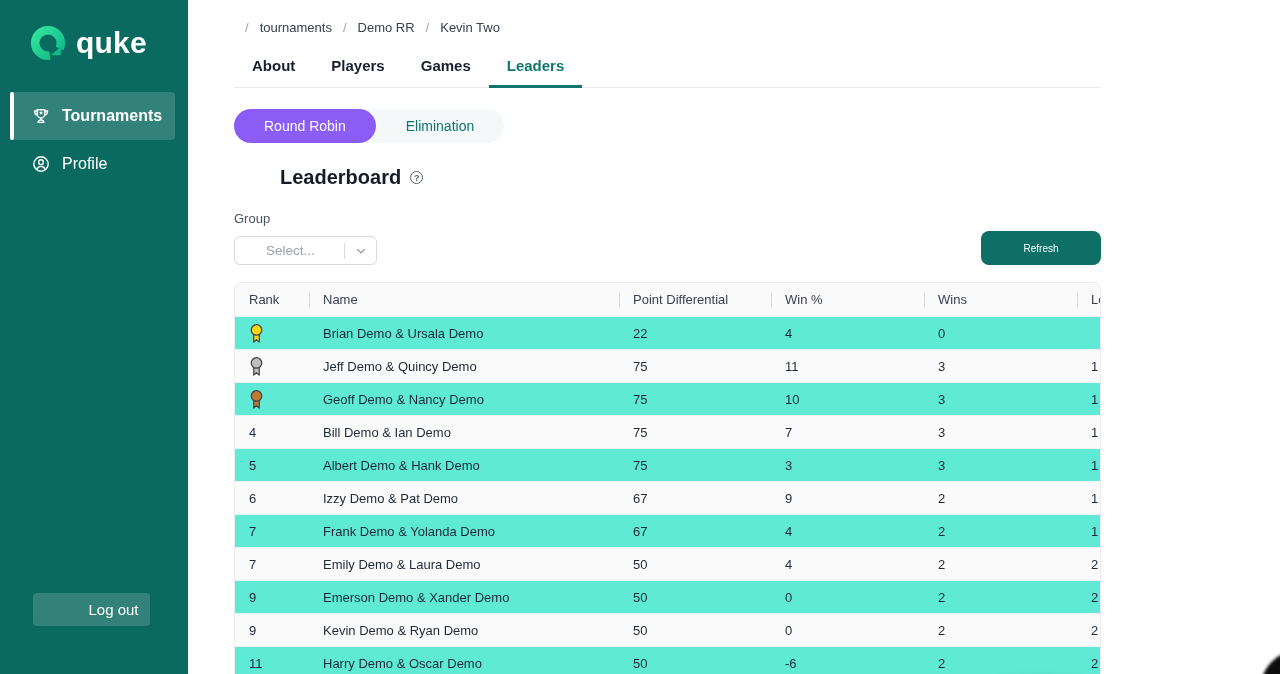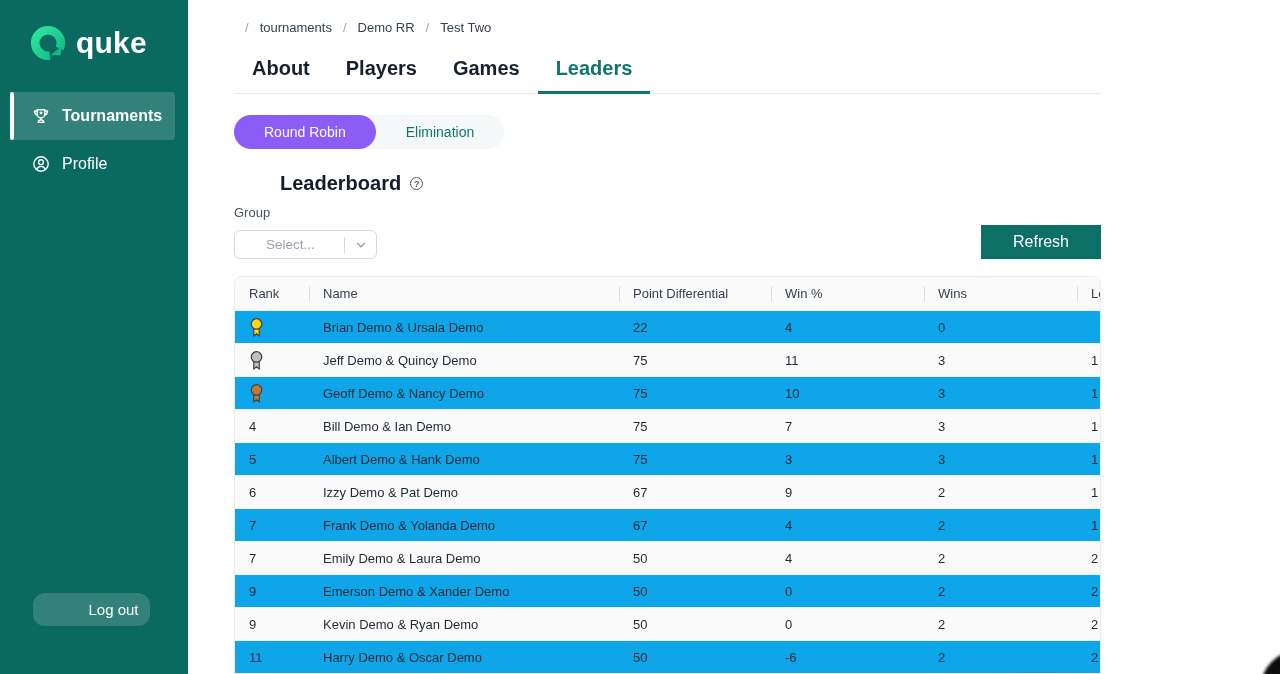--- a/index.html
+++ b/index.html
@@ -25,79 +25,79 @@
     font-size:16px; font-weight:500; color:#fff; cursor:pointer; position:relative;
   }
   .nav-item.active { background:rgba(255,255,255,.16); font-weight:600; }
   .nav-item.active::before {
     content:''; position:absolute; left:0; top:0; bottom:0; width:4px;
     background:#fff; border-radius:3px;
   }
   .nav-icon { width:20px; height:20px; display:flex; align-items:center; justify-content:center; }
   .logout {
     position:absolute; left:33px; bottom:48px; width:117px; height:33px;
-    background:rgba(255,255,255,.16); color:#fff; border:none; border-radius:12px;
+    background:rgba(255,255,255,.16); color:#fff; border:none; border-radius:4px;
     font-family:inherit; font-size:15px; cursor:pointer;padding-left:44px;
   }
 
   
   .main { flex:1; padding:0 47px 0 46px; min-width:0; }
 
   .breadcrumb { padding-top:20px; display:flex; align-items:center; gap:11px; font-size:13px; padding-left:11px; }
   .bc-sep { color:#9ca3af; }
   .bc-item { color:#374151; cursor:pointer; }
 
   .tabs { margin-top:14px; display:flex; border-bottom:1px solid #e7e9ec; }
   .tab {
-    padding:8px 18px 11px; font-size:20px; font-weight:700; color:#16202e;
+    padding:8px 18px 11px; font-size:15px; font-weight:700; color:#16202e;
     border-bottom:3px solid transparent; margin-bottom:-1px; cursor:pointer;
   }
   .tab.active { color:#0f766e; border-bottom-color:#0f766e; }
 
   .toggle-group { margin-top:21px; display:inline-flex; background:#f5f8f8; border-radius:17px; }
   .pill {
     height:34px; padding:0 30px; display:flex; align-items:center; justify-content:center;
     font-size:14px; color:#0f766e; cursor:pointer; border-radius:17px; white-space:nowrap;
   }
   .pill-active { background:#8b5cf6; color:#fff; font-weight:500; }
 
   .page-title-row { margin-top:22px; display:flex; align-items:center; gap:9px;margin-left:46px; }
   .page-title { font-size:20px; font-weight:700; color:#141c28; line-height:24px; }
   .help-icon {
     width:13px; height:13px; border:1.2px solid #545d6a; border-radius:50%;
     font-size:9px; font-weight:700; color:#545d6a; display:flex; align-items:center;
     justify-content:center; margin-top:1px; cursor:pointer;
   }
 
-  .group-label { margin-top:10px; font-size:13px; color:#4a5361; }
+  .group-label { margin-top:22px; font-size:13px; color:#4a5361; }
   .controls-row { margin-top:5px; display:flex; justify-content:space-between; align-items:flex-end; }
   .select-box {
     width:143px; height:29px; border:1px solid #d9d9d9; border-radius:6px;
     display:flex; align-items:center; background:#fff; cursor:pointer;padding-left:20px;
   }
   .select-value { flex:1; padding-left:11px; font-size:13.5px; color:#9aa1ab; }
   .select-divider { width:1px; height:16px; background:#d9d9d9; }
   .select-caret { width:31px; display:flex; align-items:center; justify-content:center; }
   .refresh-btn {
-    width:120px; height:34px; background:#0e6f66; color:#fff; border:none; border-radius:0;
-    font-family:inherit; font-size:16px; font-weight:500; cursor:pointer;
+    width:120px; height:34px; background:#0e6f66; color:#fff; border:none; border-radius:8px;
+    font-family:inherit; font-size:10px; font-weight:500; cursor:pointer;
   }
 
   
   .table { margin-top:17px; border:1px solid #ececec; border-bottom:none; border-radius:8px 8px 0 0; overflow:hidden; }
   .thead, .trow { display:grid; grid-template-columns:74px 310px 152px 153px 153px 1fr; }
   .thead { height:33px; background:#fafafa; }
   .th {
     font-size:13px; color:#374151; display:flex; align-items:center; padding-left:14px; position:relative;
   }
   .th:not(.first)::before {
     content:''; position:absolute; left:0; top:50%; transform:translateY(-50%);
     width:1px; height:15px; background:#dcdcdc;
   }
-  .trow { height:33px; border-top:1px solid #f1f1f1; background:#0ea5e9; }
+  .trow { height:33px; border-top:1px solid #f1f1f1; background:#5eead4; }
   .trow.alt { background:#fafafa; }
   .td { font-size:13px; color:#1f2937; display:flex; align-items:center; padding-left:14px; }
   .medal { display:flex; align-items:center; }
 
   
   .bottom-smudge {
     position:absolute; left:945px; top:661px; width:185px; height:26px; pointer-events:none;
     background:radial-gradient(50% 60% at 50% 100%, rgba(32,26,20,.85), rgba(32,26,20,0) 72%);
     filter:blur(3px);
   }
@@ -158,21 +158,21 @@
   </aside>
 
   <main class="main">
 
     <div class="breadcrumb">
         <span class="bc-sep">/</span>
         <span class="bc-item">tournaments</span>
         <span class="bc-sep">/</span>
         <span class="bc-item">Demo RR</span>
         <span class="bc-sep">/</span>
-        <span class="bc-item">Test Two</span>
+        <span class="bc-item">Kevin Two</span>
       </div>
 
     <div class="tabs">
         <div class="tab">About</div>
         <div class="tab">Players</div>
         <div class="tab">Games</div>
         <div class="tab active">Leaders</div>
       </div>
 
     <div class="toggle-group">

